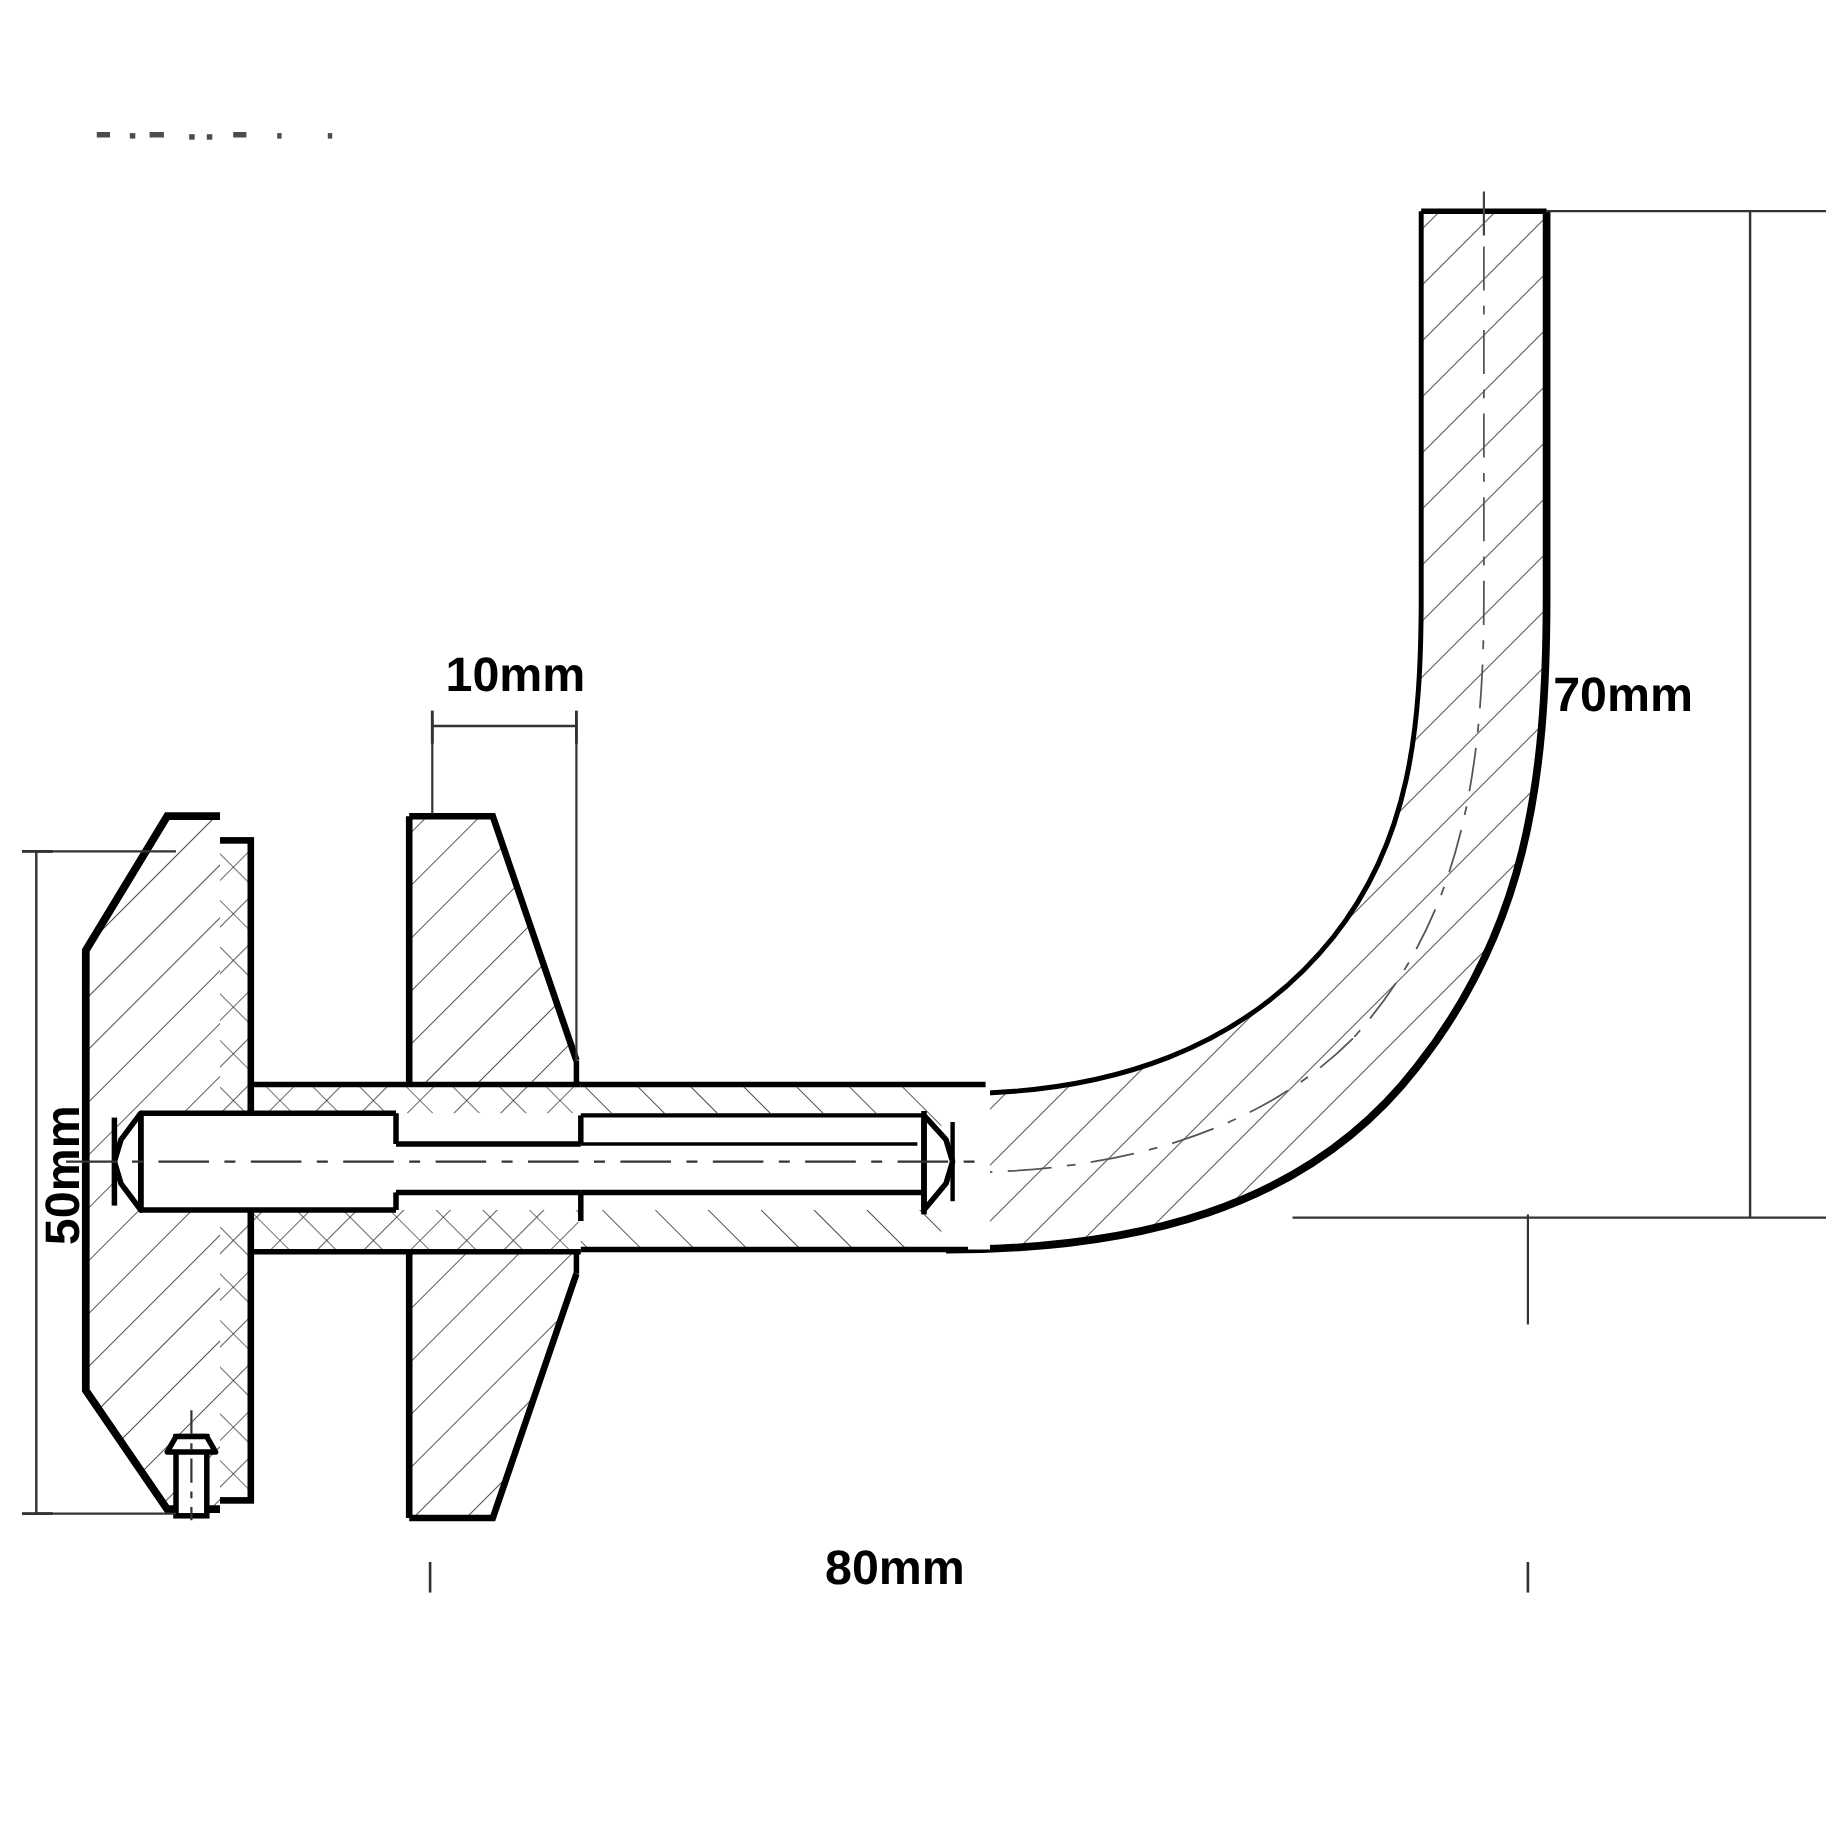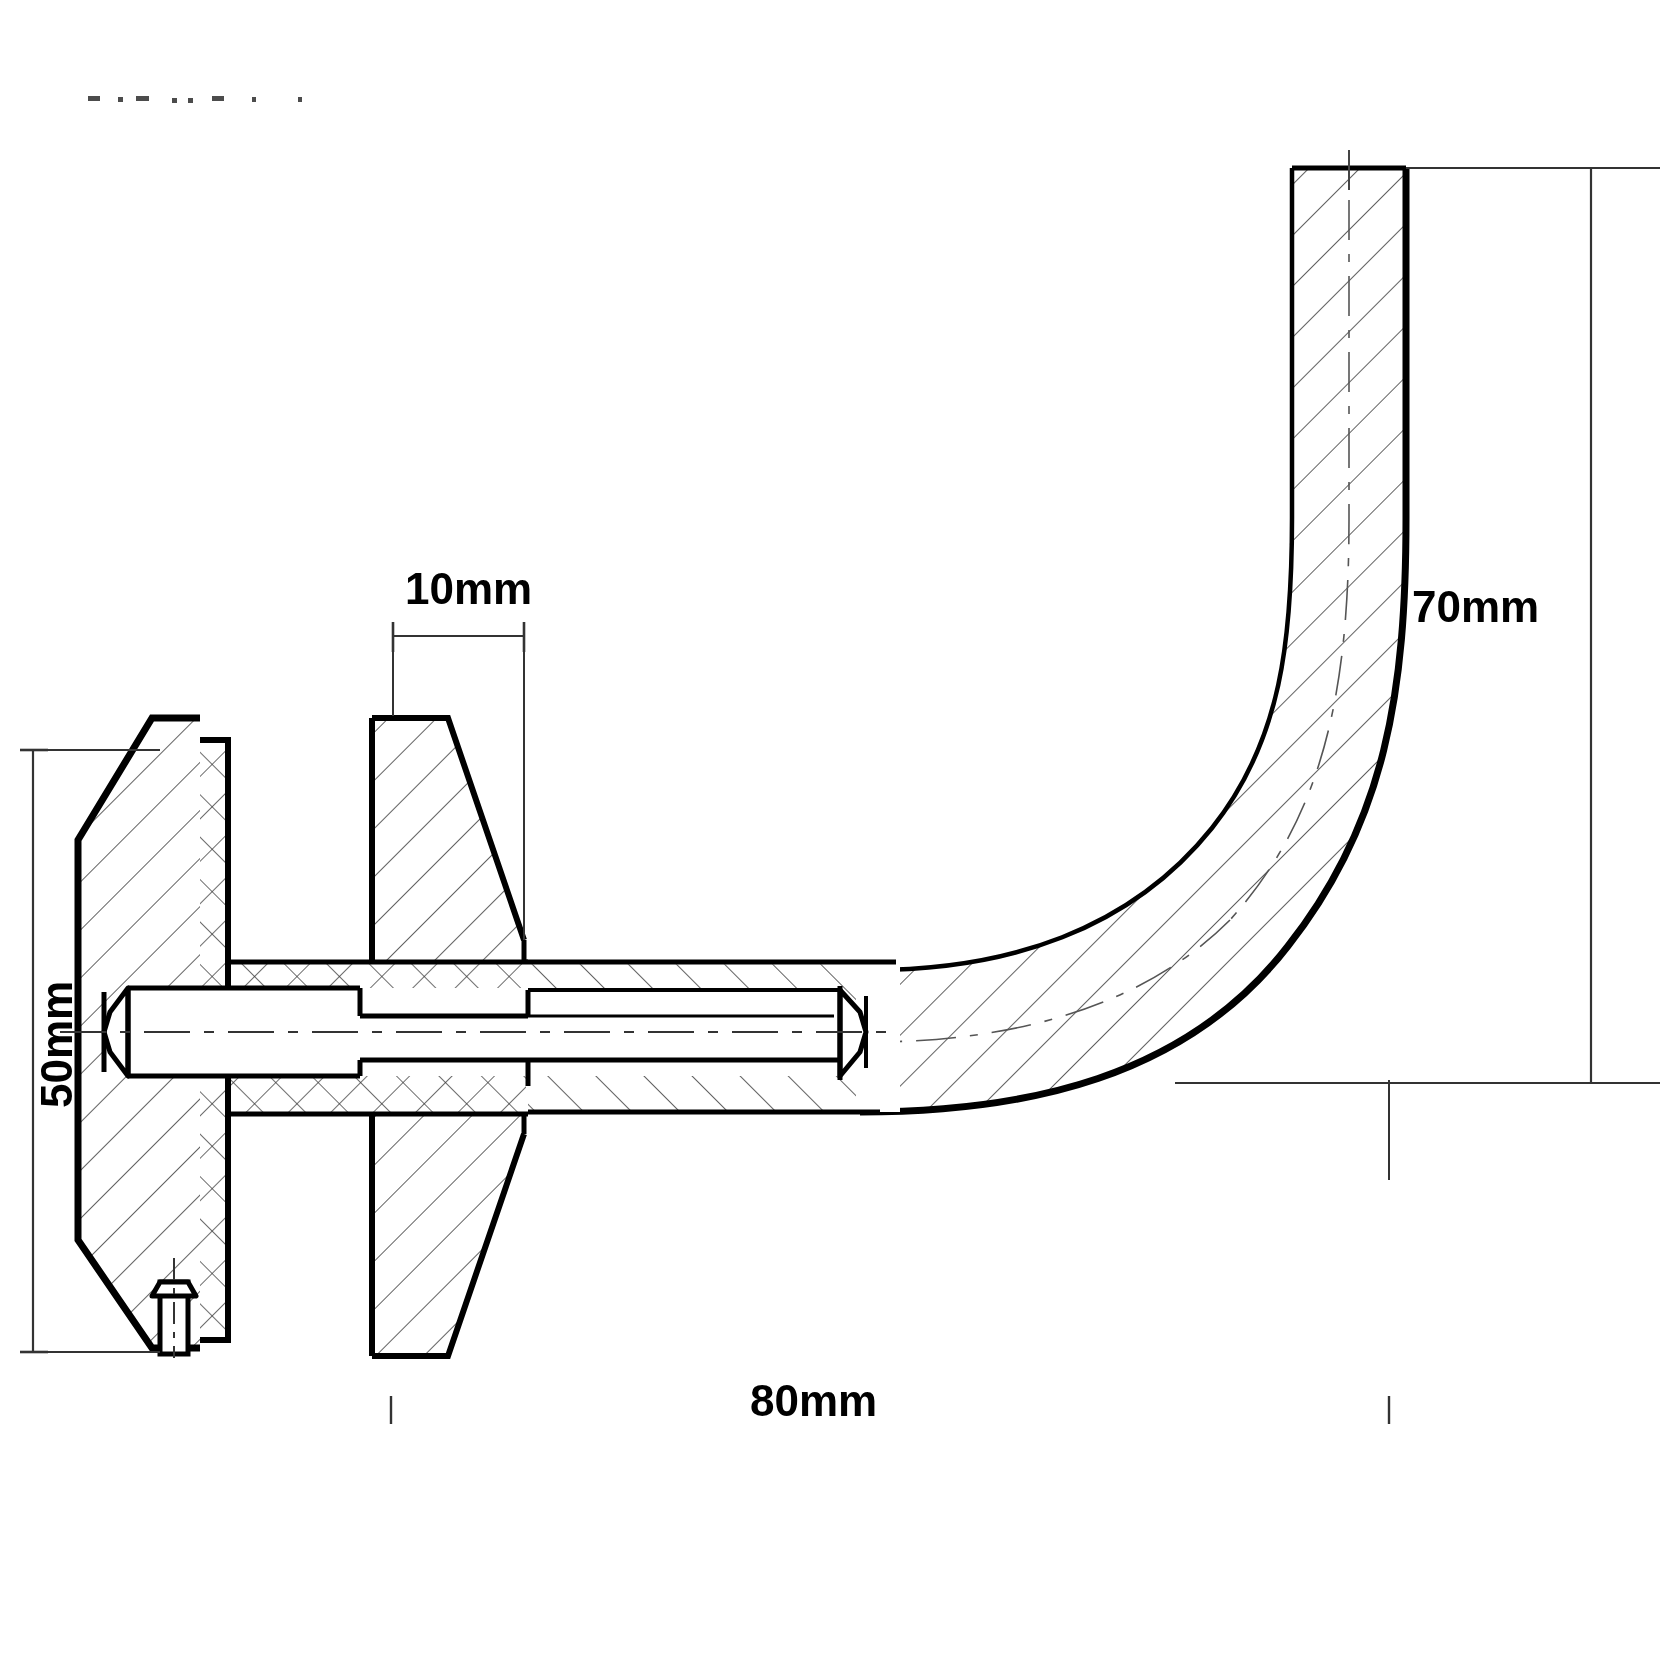--- a/index.html
+++ b/index.html
@@ -9,20 +9,21 @@
   }
   body {
     font-family: "Liberation Sans", sans-serif;
   }
   #drawing-root {
     position: relative;
     width: 1676px;
     height: 1424px;
     background: #ffffff;
     overflow: hidden;
+    margin-top: 24px;
   }
   #drawing-svg {
     position: absolute;
     left: 0;
     top: 0;
     width: 1676px;
     height: 1676px;
   }
   .dim-label {
     font-family: "Liberation Sans", sans-serif;

